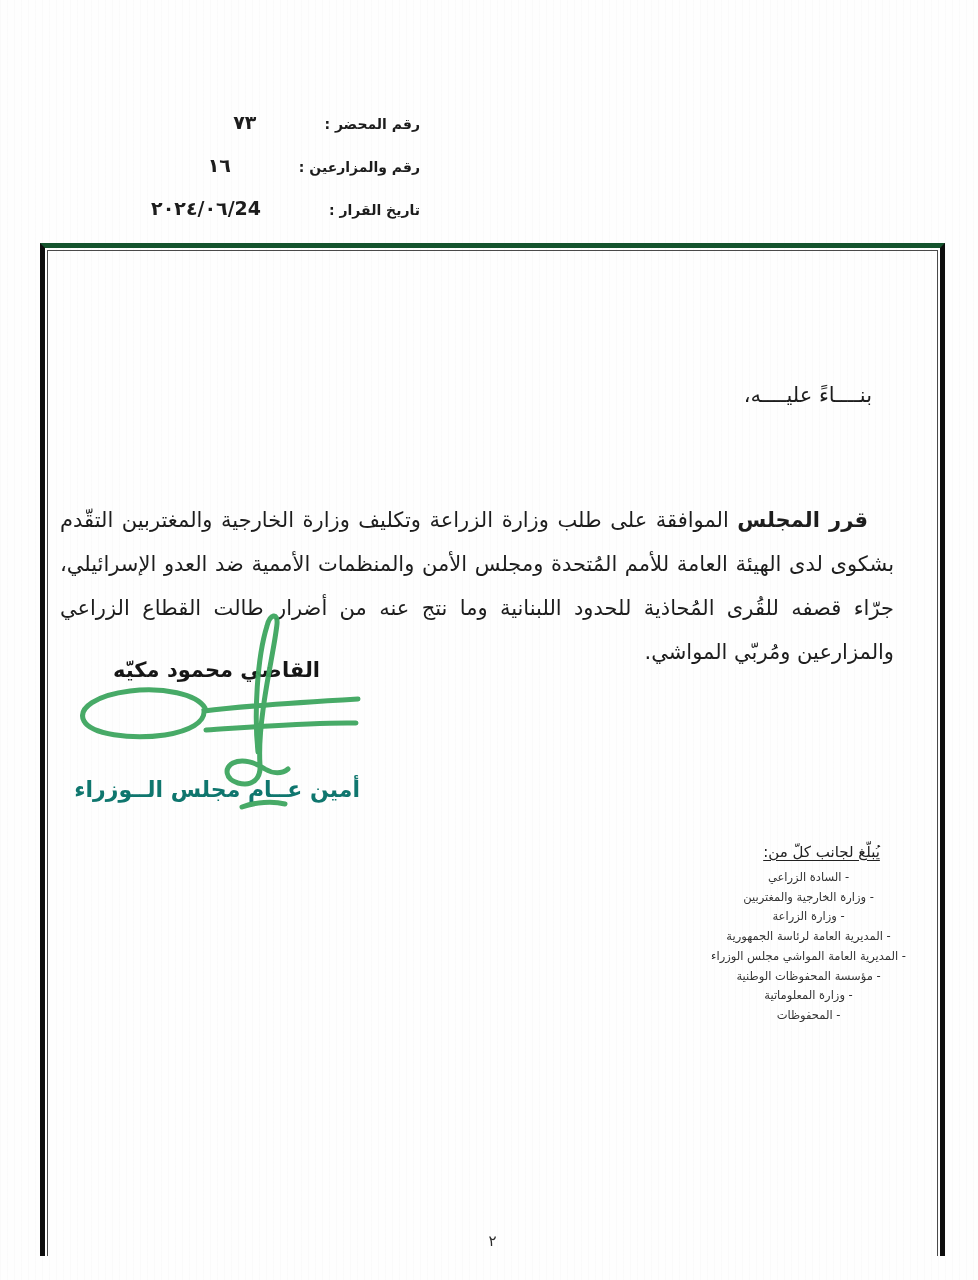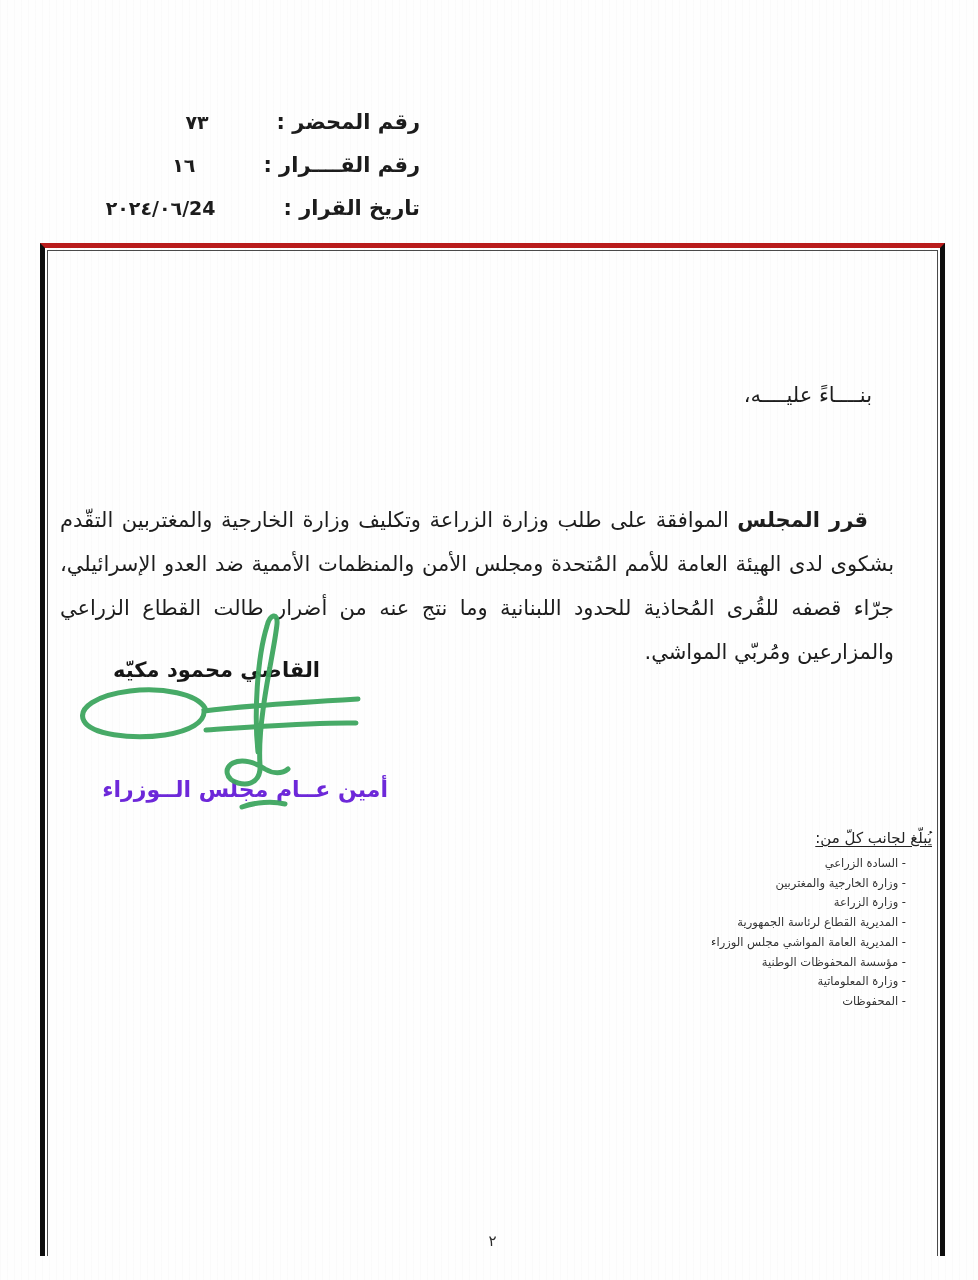--- a/index.html
+++ b/index.html
@@ -12,35 +12,35 @@
     background-image: repeating-linear-gradient(90deg,
       rgba(90,90,90,0.025) 0 1px, transparent 1px 7px);
     overflow: hidden;
     direction: rtl;
   }
 
   
   .meta { position: absolute; top: 86px; right: 558px; }
   .meta-row { display: flex; align-items: baseline; height: 43px; }
   .meta-label {
-    font-weight: 700; font-size: 21px; letter-spacing: 0.2px;
+    font-weight: 700; font-size: 14px; letter-spacing: 0.2px;
     white-space: nowrap; color: #1c1c1c;
   }
   .meta-value {
     width: 150px; margin-right: 68px;
     direction: ltr; unicode-bidi: isolate; text-align: right;
     font-weight: 700; font-size: 19px; color: #1c1c1c;
     letter-spacing: 2px; white-space: nowrap; margin-top: 25px;
   }
 
   
   .frame {
     position: absolute; left: 40px; top: 243px;
     width: 905px; height: 1013px;
-    border-top: 5px solid #b91c1c;
+    border-top: 5px solid #14532d;
     border-left: 5px solid #0d0d0d;
     border-right: 5px solid #0d0d0d;
     border-bottom: none;
     text-decoration: underline;
   }
   .frame-inner-line {
     position: absolute; left: 2px; right: 2px; top: 2px; bottom: 0;
     border-top: 1px solid #4a4a4a;
     border-left: 1px solid #4a4a4a;
     border-right: 1px solid #4a4a4a;
@@ -63,31 +63,31 @@
   }
   .decision .lead { font-weight: 700; }
 
   
   .sig-name {
     position: absolute; top: 410px; right: 620px;
     font-size: 21px; font-weight: 700; white-space: nowrap; color: #161616;
     z-index: 1;
   }
   .sig-title {
-    position: absolute; top: 529px; right: 552px;
-    font-size: 22px; font-weight: 700; white-space: nowrap; color: #6d28d9;
+    position: absolute; top: 529px; right: 580px;
+    font-size: 22px; font-weight: 700; white-space: nowrap; color: #0f766e;
     letter-spacing: 0.5px; z-index: 1;
   }
   .sig-ink {
     position: absolute; left: 30px; top: 362px;
     width: 292px; height: 205px; z-index: 2; pointer-events: none;
   }
 
   
-  .notify { position: absolute; top: 581px; right: 8px; text-align: right; }
+  .notify { position: absolute; top: 595px; right: 8px; text-align: center; }
   .notify-heading {
     font-size: 15px; color: #222; text-decoration: underline;
     text-underline-offset: 3px; white-space: nowrap; margin-bottom: 7px;
   }
   .notify-list { list-style: none; padding-right: 26px; }
   .notify-list li {
     font-size: 11.5px; line-height: 19.7px; color: #333;
     white-space: nowrap;
   }
   .notify-list li::before { content: "- "; }
@@ -100,21 +100,21 @@
 </style>
 </head>
 <body>
 
 <div class="meta">
   <div class="meta-row">
     <span class="meta-label">رقم المحضر :</span>
     <span class="meta-value">٧٣</span>
   </div>
   <div class="meta-row">
-    <span class="meta-label">رقم القــــرار :</span>
+    <span class="meta-label">رقم والمزارعين :</span>
     <span class="meta-value">١٦</span>
   </div>
   <div class="meta-row">
     <span class="meta-label">تاريخ القرار :</span>
     <span class="meta-value">٢٠٢٤/٠٦/24</span>
   </div>
 </div>
 
 <div class="frame">
   <div class="frame-inner-line"></div>
@@ -146,21 +146,21 @@
   </svg>
 
   <div class="sig-title">أمين عــام مجلس الــوزراء</div>
 
   <div class="notify">
     <div class="notify-heading">يُبلّغ لجانب كلّ من:</div>
     <ul class="notify-list">
         <li>السادة الزراعي</li>
         <li>وزارة الخارجية والمغتربين</li>
         <li>وزارة الزراعة</li>
-        <li>المديرية القطاع لرئاسة الجمهورية</li>
+        <li>المديرية العامة لرئاسة الجمهورية</li>
         <li>المديرية العامة المواشي مجلس الوزراء</li>
         <li>مؤسسة المحفوظات الوطنية</li>
         <li>وزارة المعلوماتية</li>
         <li>المحفوظات</li>
       </ul>
   </div>
 
   <div class="page-number">٢</div>
 </div>
 

